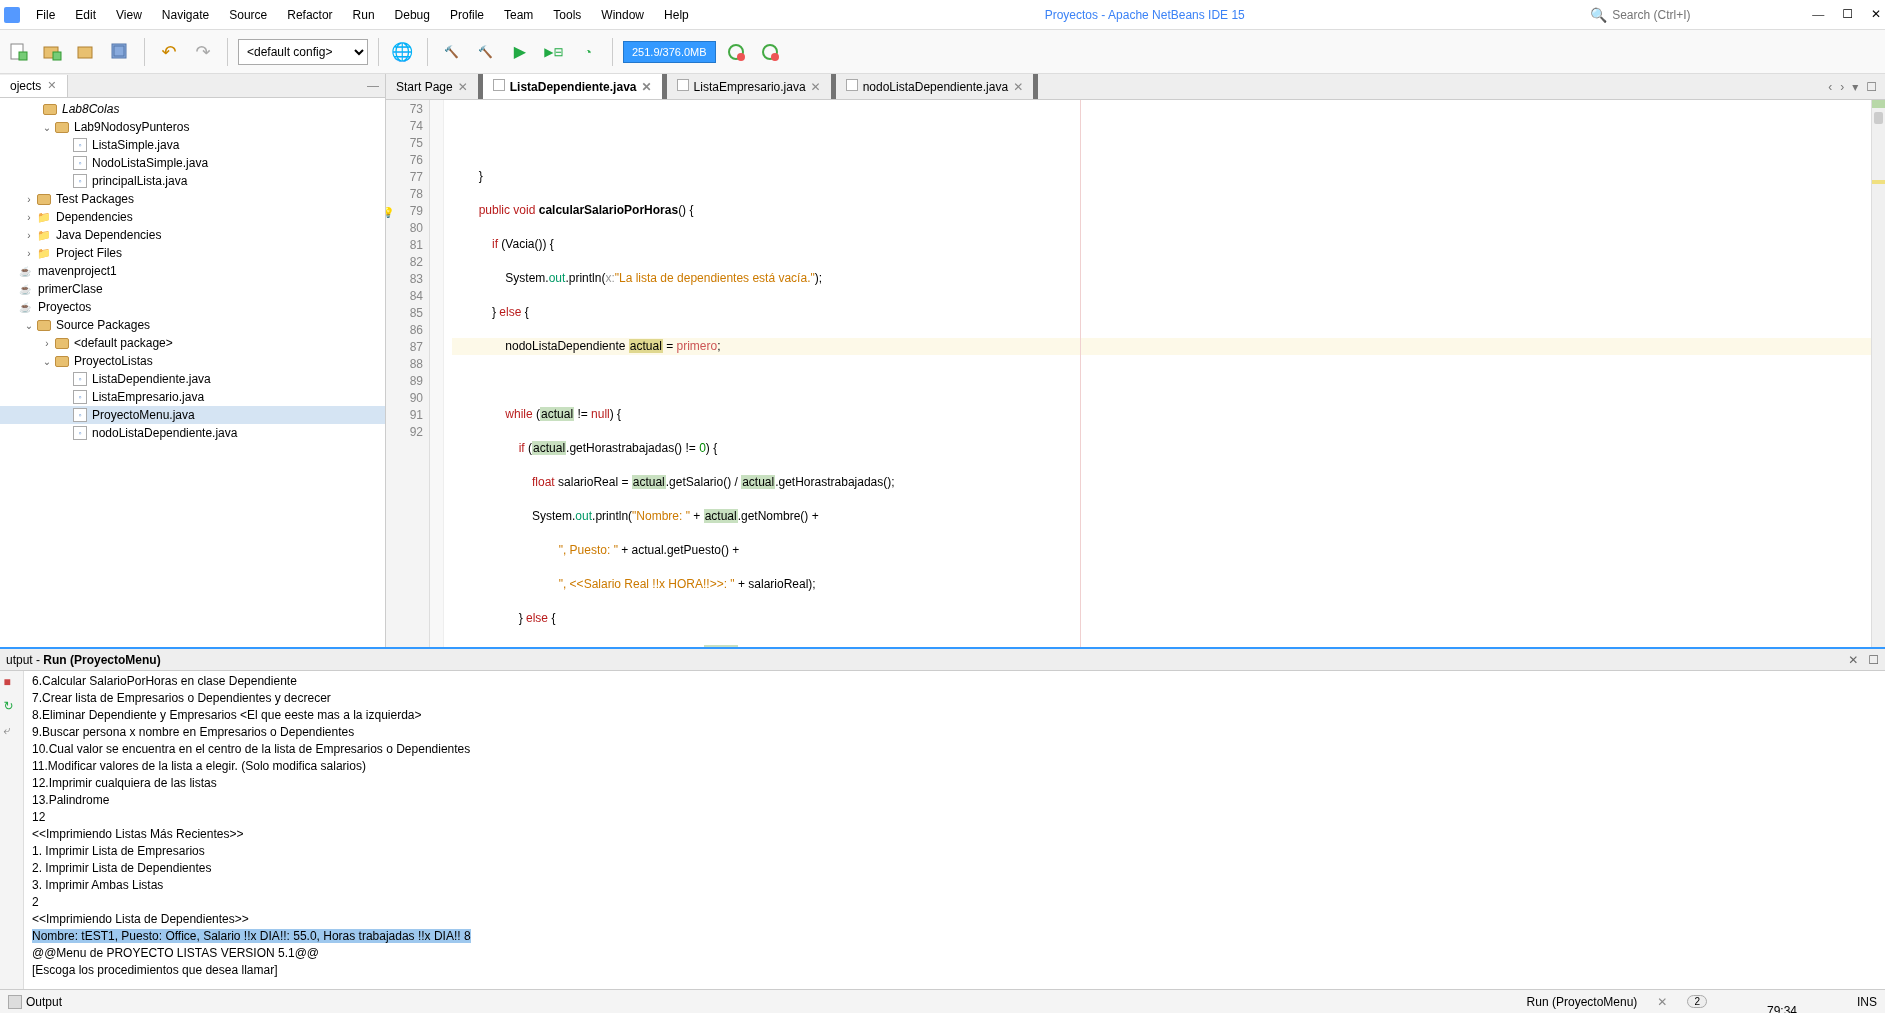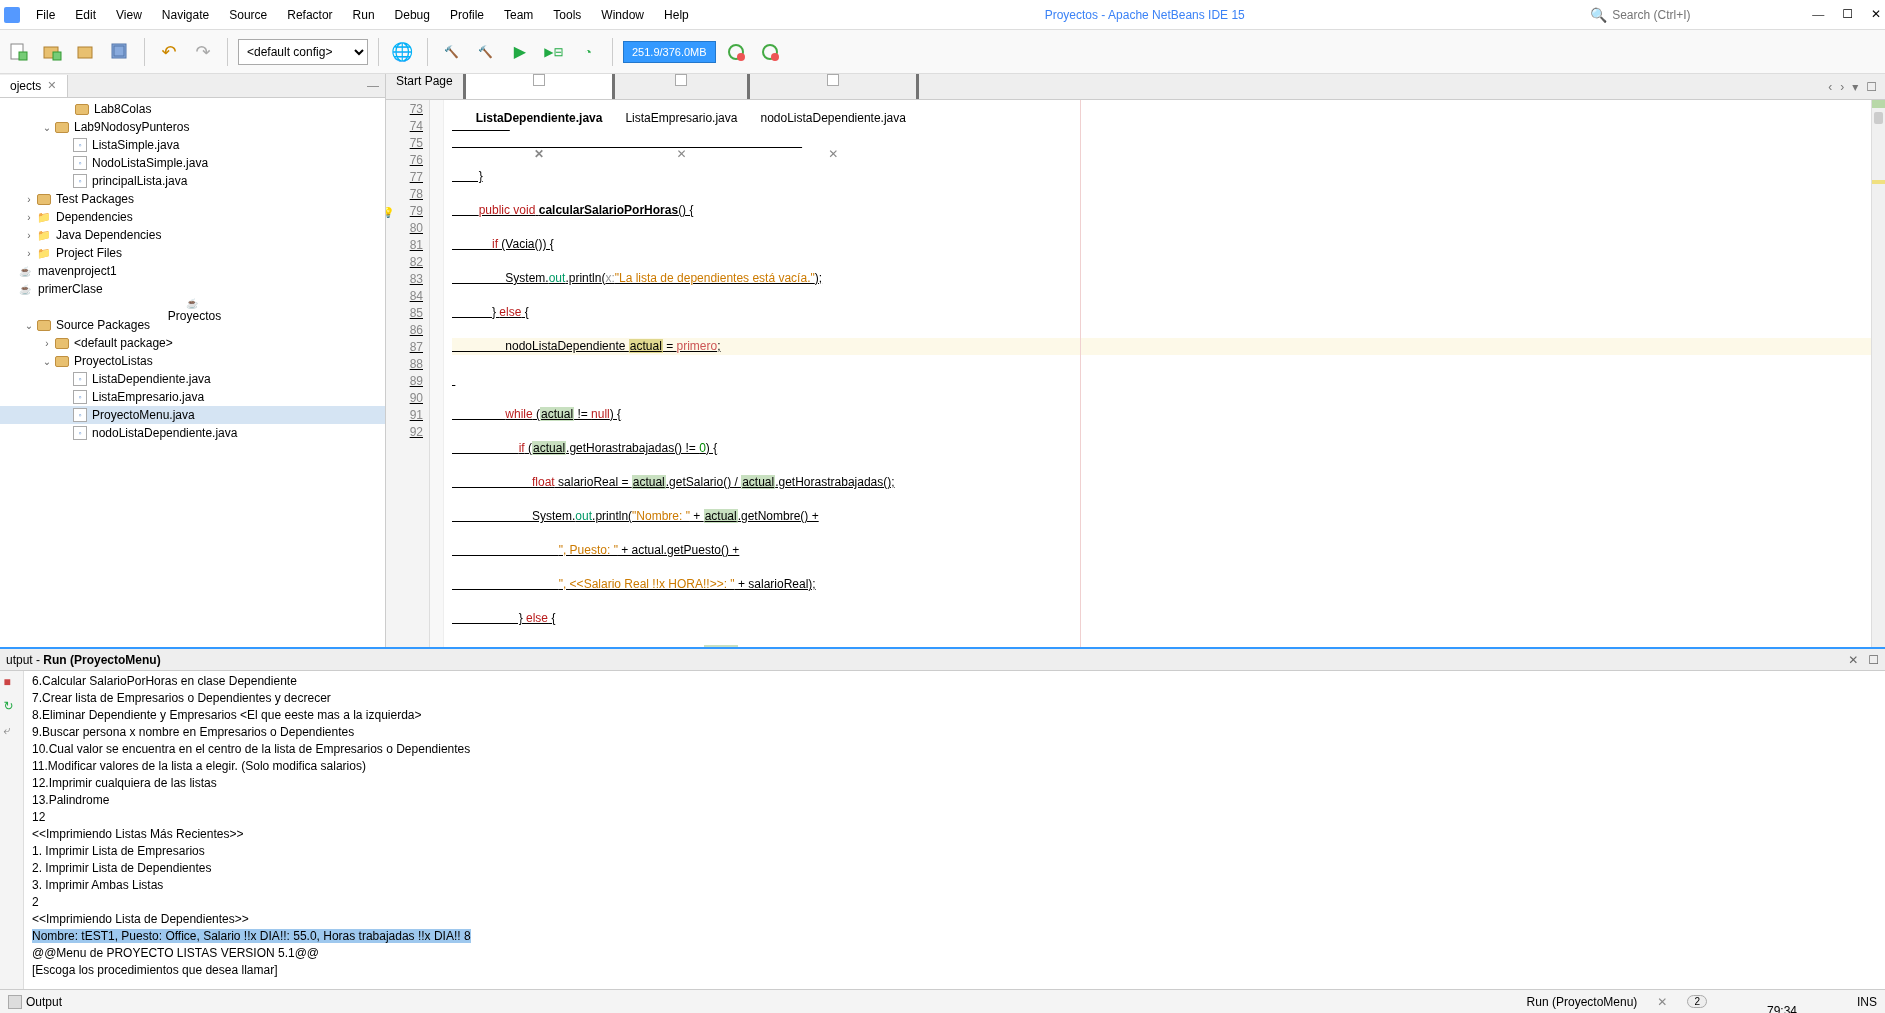--- a/index.html
+++ b/index.html
@@ -23,26 +23,26 @@
 .sidebar .tab .close { cursor: pointer; color: #888; font-size: 11px;}
 .sidebar .tree { flex: 1; overflow: auto; padding: 2px 0; }
 .sidebar .tree .node { display: flex; align-items: center; height: 18px; padding-left: 4px; cursor: pointer; white-space: nowrap;}
 .sidebar .tree .node.selected { background: #d5e4f3; }
 .sidebar .tree .arrow { width: 14px; display: inline-flex; justify-content: center; color: #666; font-size: 10px;}
 .sidebar .tree .icon { width: 16px; height: 16px; margin-right: 4px; display: inline-flex; align-items: center; justify-content: center; font-size: 11px; }
 .pkg-icon { background: #e8c070; border: 1px solid #c09040; border-radius: 2px; width: 14px; height: 11px;}
 .cup-icon::before { content: "☕"; font-size: 10px; }
 .editor-area { flex: 1; display: flex; flex-direction: column; background: #fff; overflow: hidden;}
 .editor-tabs { background: #eee; height: 26px; display: flex; align-items: stretch; border-bottom: 1px solid #ccc; }
-.editor-tabs .etab { display: flex; align-items: center; padding: 0 10px; gap: 22px; border-right: 3px solid #737373; cursor: pointer; background: #eee; flex-direction: column;}
+.editor-tabs .etab { display: flex; align-items: center; padding: 0 10px; gap: 5px; border-right: 5px solid #737373; cursor: pointer; background: #eee;}
 .editor-tabs .etab.active { background: #fff; font-weight: bold; }
 .editor-tabs .etab .close { color: #888; cursor: pointer; }
 .editor-tabs .spacer { flex: 1; }
 .editor-tabs .nav-btns { display: flex; align-items: center; gap: 8px; padding: 0 8px; color: #777;}
-.code-area { flex: 1; display: flex; overflow: hidden; position: relative; text-decoration: underline;}
+.code-area { flex: 1; display: flex; overflow: hidden; position: relative;}
 .gutter { width: 44px; background: #f4f4f4; border-right: 1px solid #ddd; text-align: right; padding-right: 6px; font-family: Consolas, monospace; font-size: 12px; color: #888; line-height: 17px; padding-top: 1px;}
 .gutter .ln { height: 17px; position: relative;}
 .gutter .hint { position: absolute; right: 28px; top: 1px; color: #e8b020; font-size: 12px;}
 .fold-gutter { width: 14px; background: #f8f8f8; border-right: 1px solid #eee;}
 .code { flex: 1; font-family: Consolas, monospace; font-size: 12px; line-height: 17px; padding-left: 8px; white-space: pre; position: relative;}
 .code .line { height: 17px; }
 .code .hl-line { background: #fdf9e8; }
 .kw { color: #b91c1c; }
 .str { color: #cc7a00; }
 .out { color: #009966; }
@@ -156,21 +156,21 @@
 
   <div class="sidebar">
     <div class="tabbar">
       <span class="tab">
         <span>ojects</span>
         <span class="close">✕</span>
       </span>
       <span style="color:#888;">—</span>
     </div>
     <div class="tree" id="tree">
-        <div class="node" style="padding-left: 60px;">
+        <div class="node" style="padding-left: 28px; font-style: italic;">
           <span class="arrow"></span>
           <span class="icon">
             <span class="pkg-icon"></span>
           </span>
           <span>Lab8Colas</span>
         </div>
         <div class="node" style="padding-left: 40px;">
           <span class="arrow">⌄</span>
           <span class="icon">
             <span class="pkg-icon"></span>
@@ -229,21 +229,21 @@
         <div class="node" style="padding-left: 4px;">
           <span class="arrow"></span>
           <span class="icon cup-icon"></span>
           <span>mavenproject1</span>
         </div>
         <div class="node" style="padding-left: 4px;">
           <span class="arrow"></span>
           <span class="icon cup-icon"></span>
           <span>primerClase</span>
         </div>
-        <div class="node" style="padding-left: 4px; flex-direction: column;">
+        <div class="node" style="padding-left: 4px;">
           <span class="arrow"></span>
           <span class="icon cup-icon"></span>
           <span>Proyectos</span>
         </div>
         <div class="node" style="padding-left: 22px;">
           <span class="arrow">⌄</span>
           <span class="icon">
             <span class="pkg-icon"></span>
           </span>
           <span>Source Packages</span>

